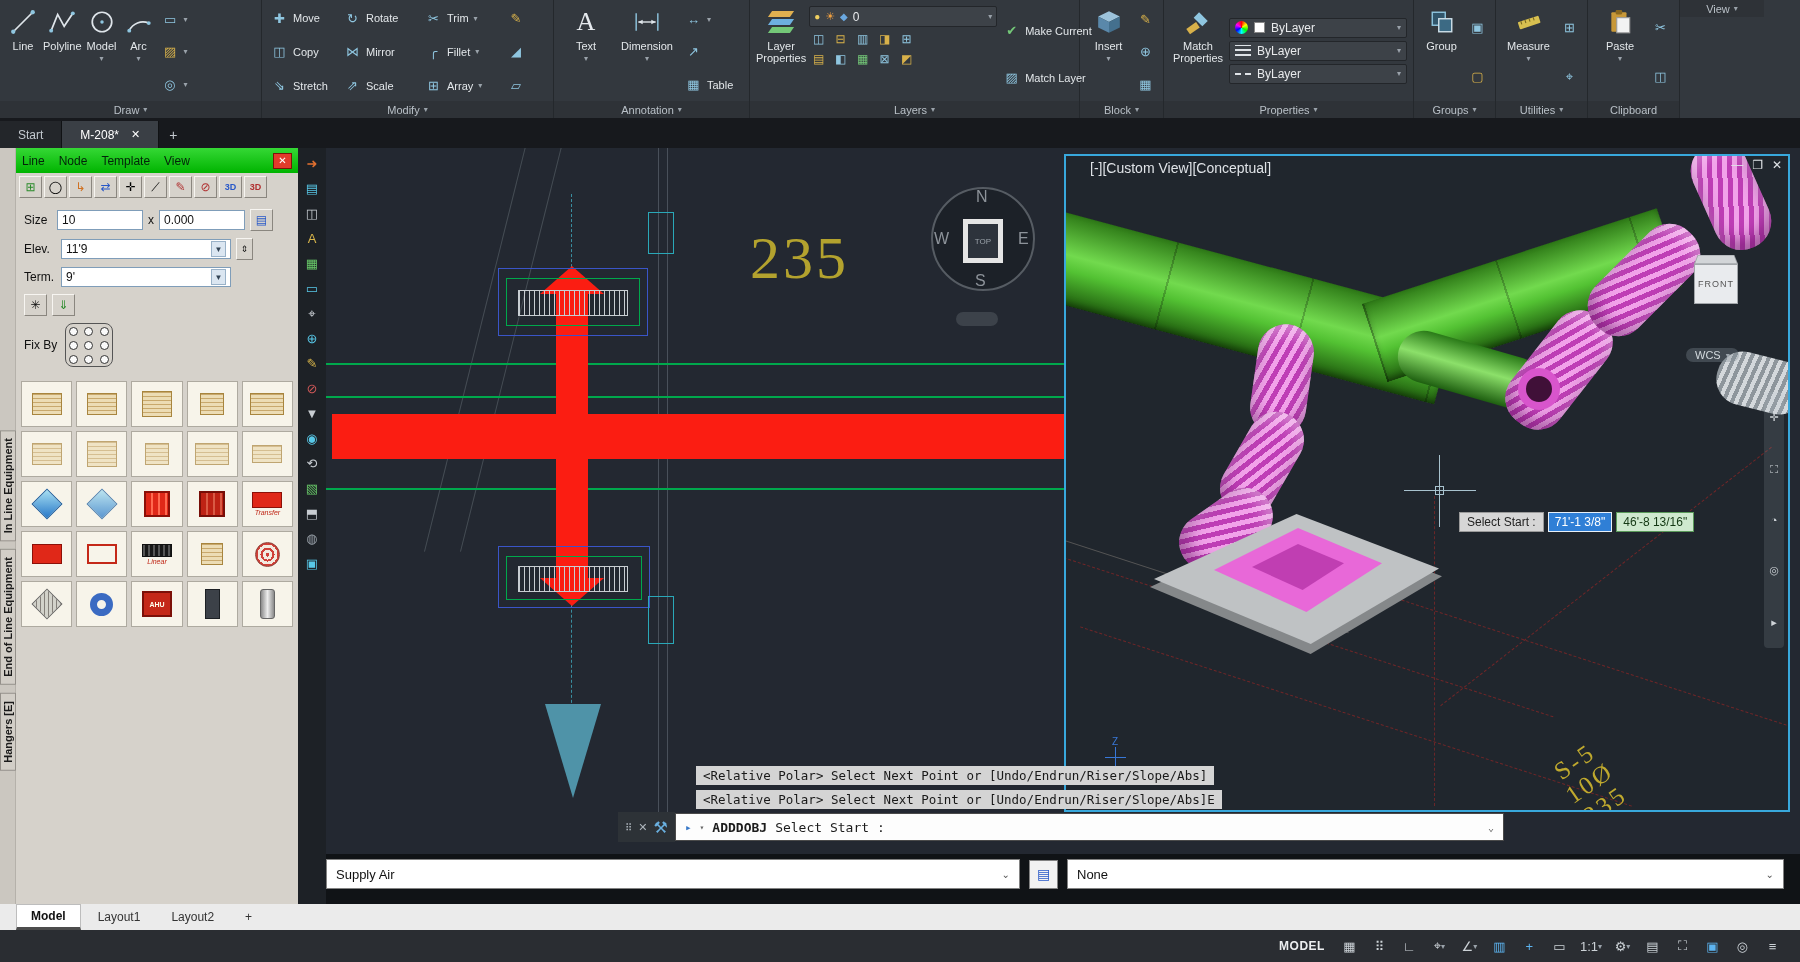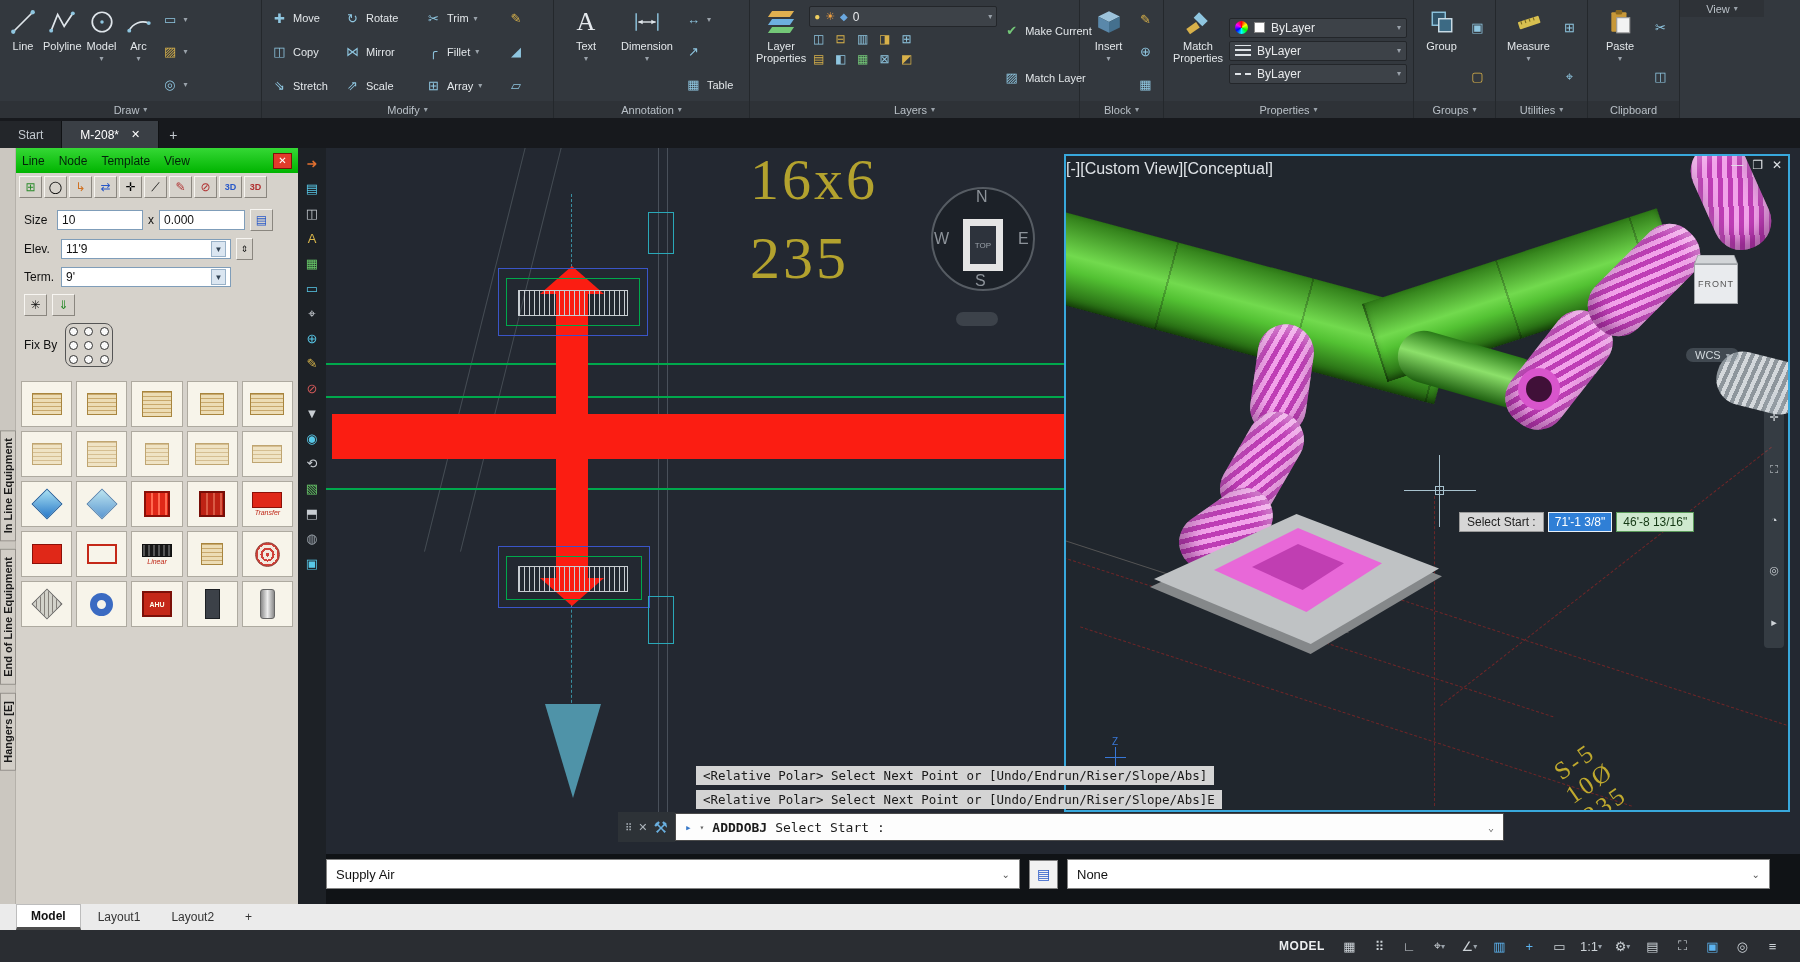--- a/index.html
+++ b/index.html
@@ -77,21 +77,21 @@
 .prompt{position:absolute;left:370px;background:#d4d4d4;color:#191919;font-family:"DejaVu Sans Mono",monospace;font-size:12.5px;padding:2px 7px;white-space:pre;z-index:40}
 .vp{position:absolute;left:738px;top:6px;width:726px;height:658px;border:2px solid #38a8dc;background:#20262d;overflow:hidden;z-index:20}
 .ribs{border-radius:28px;background:repeating-linear-gradient(112deg,#f2a2ea 0 5px,#bf3eb6 5px 10px);box-shadow:inset 0 9px 14px rgba(255,255,255,.35),inset 0 -10px 16px rgba(70,0,70,.45)}
 .duct{background-image:repeating-linear-gradient(90deg,rgba(0,0,0,.22) 0 2px,transparent 2px 140px),linear-gradient(180deg,#2e7a17,#72da4e 45%,#53c233 62%,#1e5a0d);box-shadow:inset 0 -3px 6px rgba(0,0,0,.35)}
 .redln{position:absolute;border-top:1px dashed #8a2626;opacity:.75}
 
 .dock{position:absolute;left:292px;top:664px;width:886px;height:30px;display:flex;align-items:center;z-index:50}
 .dockgrip{height:30px;background:#2d3237;display:flex;align-items:center;gap:6px;padding:0 7px;color:#aeb6bd}
 .cmdinput{flex:1;height:28px;background:#fdfdfd;border:1px solid #4a4a4a;display:flex;align-items:center;gap:8px;padding:0 9px;font-family:"DejaVu Sans Mono",monospace;font-size:13px;color:#1c1c1c}
 
-.servicerow{height:34px;margin:3px 16px 13px 0;display:flex;align-items:center;gap:9px;padding-right:14px}
+.servicerow{height:34px;margin:3px 2px 13px 0;display:flex;align-items:center;gap:9px;padding-right:14px}
 .svcdd{background:#fff;border:1px solid #828282;height:30px;display:flex;align-items:center;padding:0 9px;font-size:13px;color:#111}
 .svcbtn{width:29px;height:29px;background:#f2f2f2;border:1px solid #828282;display:flex;align-items:center;justify-content:center;font-size:14px}
 
 .ltabs{height:26px;background:#ebebeb;display:flex;align-items:center;padding-left:16px;gap:3px;flex-shrink:0}
 .ltab{padding:4px 14px;font-size:12px;color:#333}
 .ltab.active{font-weight:bold;background:#fff;border:1px solid #bdbdbd;border-bottom:3px solid #4d4d4d;color:#111}
 
 .status{height:32px;background:#2a2d32;display:flex;align-items:center;padding:0 14px;gap:3px;flex-shrink:0;color:#ccd2d7}
 .stitem{min-width:27px;height:24px;display:flex;align-items:center;justify-content:center;font-size:13px;padding:0 4px;border-radius:2px}
 .st-active{color:#5db4f0}
@@ -675,30 +675,29 @@
 
         <div class="abs" style="left:172px;top:120px;width:150px;height:68px;border:1px solid #3a55c8"></div>
         <div class="abs" style="left:180px;top:130px;width:134px;height:48px;border:1px solid #00a84c"></div>
         <div class="abs" style="left:192px;top:142px;width:110px;height:26px;border:1px solid #c8cdd2;background:repeating-linear-gradient(90deg,#c8cdd2 0 1px,transparent 1px 5px)"></div>
         <div class="abs" style="left:172px;top:398px;width:152px;height:62px;border:1px solid #3a55c8"></div>
         <div class="abs" style="left:180px;top:408px;width:136px;height:44px;border:1px solid #00a84c"></div>
         <div class="abs" style="left:192px;top:418px;width:110px;height:26px;border:1px solid #c8cdd2;background:repeating-linear-gradient(90deg,#c8cdd2 0 1px,transparent 1px 5px)"></div>
         <div class="abs" style="left:322px;top:64px;width:26px;height:42px;border:1px solid #2aa8b8"></div>
         <div class="abs" style="left:322px;top:448px;width:26px;height:48px;border:1px solid #2aa8b8"></div>
 
-        <div class="abs" style="left:424px;top:-2px;font-family:'Liberation Serif',serif;font-size:58px;color:#b3a22e;letter-spacing:3px">16x6</div>
         <div class="abs" style="left:424px;top:76px;font-family:'Liberation Serif',serif;font-size:60px;color:#b3a22e;letter-spacing:3px">235</div>
 
         <div class="abs" style="left:598px;top:32px;width:118px;height:118px">
           <div class="abs" style="left:7px;top:7px;width:104px;height:104px;border-radius:50%;border:2px solid #565c63;background:rgba(20,24,30,.45)"></div>
           <span class="abs" style="left:52px;top:8px;color:#8d939a;font-size:16px">N</span>
           <span class="abs" style="left:51px;top:92px;color:#8d939a;font-size:16px">S</span>
           <span class="abs" style="left:10px;top:50px;color:#8d939a;font-size:16px">W</span>
           <span class="abs" style="left:94px;top:50px;color:#8d939a;font-size:16px">E</span>
-          <div class="abs" style="left:39px;top:39px;width:40px;height:52px;border:7px solid #e5e5e5;background:#2d333c;display:flex;align-items:center;justify-content:center;font-size:8px;color:#9aa2aa">TOP</div>
+          <div class="abs" style="left:39px;top:39px;width:40px;height:44px;border:5px solid #e5e5e5;background:#2d333c;display:flex;align-items:center;justify-content:center;font-size:8px;color:#9aa2aa">TOP</div>
         </div>
         <div class="abs" style="left:630px;top:164px;width:42px;height:14px;background:#3c424a;border-radius:7px"></div>
 
         <div class="abs" style="left:219px;top:556px;width:0;height:0;border-left:28px solid transparent;border-right:28px solid transparent;border-top:94px solid #4f93a8"></div>
 
         <div class="vp">
 
           <div class="redln" style="left:-20px;top:480px;width:520px;transform:rotate(18deg)"></div>
           <div class="redln" style="left:0px;top:560px;width:580px;transform:rotate(18deg)"></div>
           <div class="redln" style="left:300px;top:510px;width:480px;transform:rotate(18deg)"></div>
@@ -758,21 +757,21 @@
           </div>
 
           <div class="abs" style="left:698px;top:236px;width:20px;height:256px;background:rgba(185,195,205,.14);border-radius:4px;display:flex;flex-direction:column;align-items:center;justify-content:space-around;color:#cfd4d8;font-size:11px">
             <span>✛</span>
             <span>⛶</span>
             <span>◔</span>
             <span>◎</span>
             <span>▸</span>
           </div>
 
-          <div class="abs" style="left:0;top:4px;color:#dfe3e7;font-size:16px;z-index:9">[-][Custom View][Conceptual]</div>
+          <div class="abs" style="left:24px;top:4px;color:#dfe3e7;font-size:14px;z-index:9">[-][Custom View][Conceptual]</div>
           <div class="abs" style="right:6px;top:2px;display:flex;gap:9px;color:#dfe3e7;font-size:12px;z-index:9">
             <span>—</span>
             <span>❐</span>
             <span>✕</span>
           </div>
         </div>
 
         <div class="prompt" style="top:618px">&lt;Relative Polar&gt; Select Next Point or [Undo/Endrun/Riser/Slope/Abs]</div>
         <div class="prompt" style="top:642px">&lt;Relative Polar&gt; Select Next Point or [Undo/Endrun/Riser/Slope/Abs]E</div>
 

